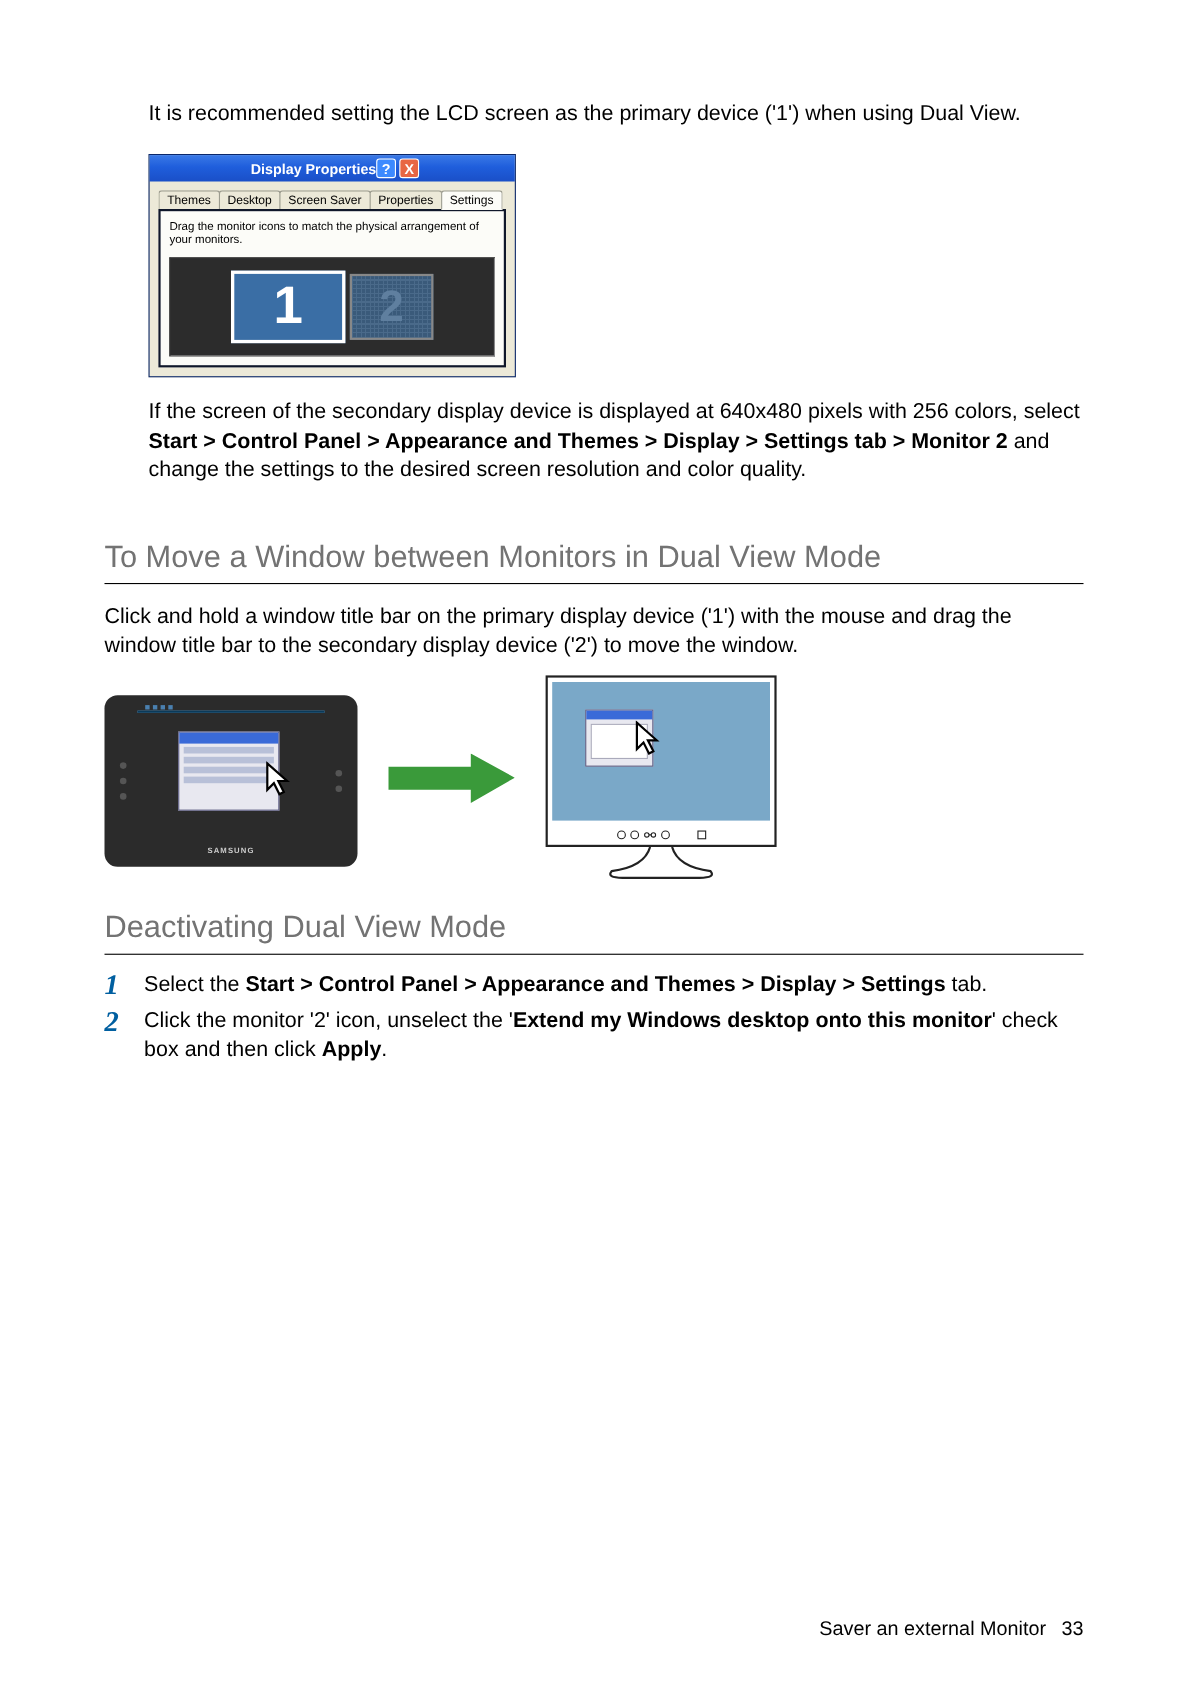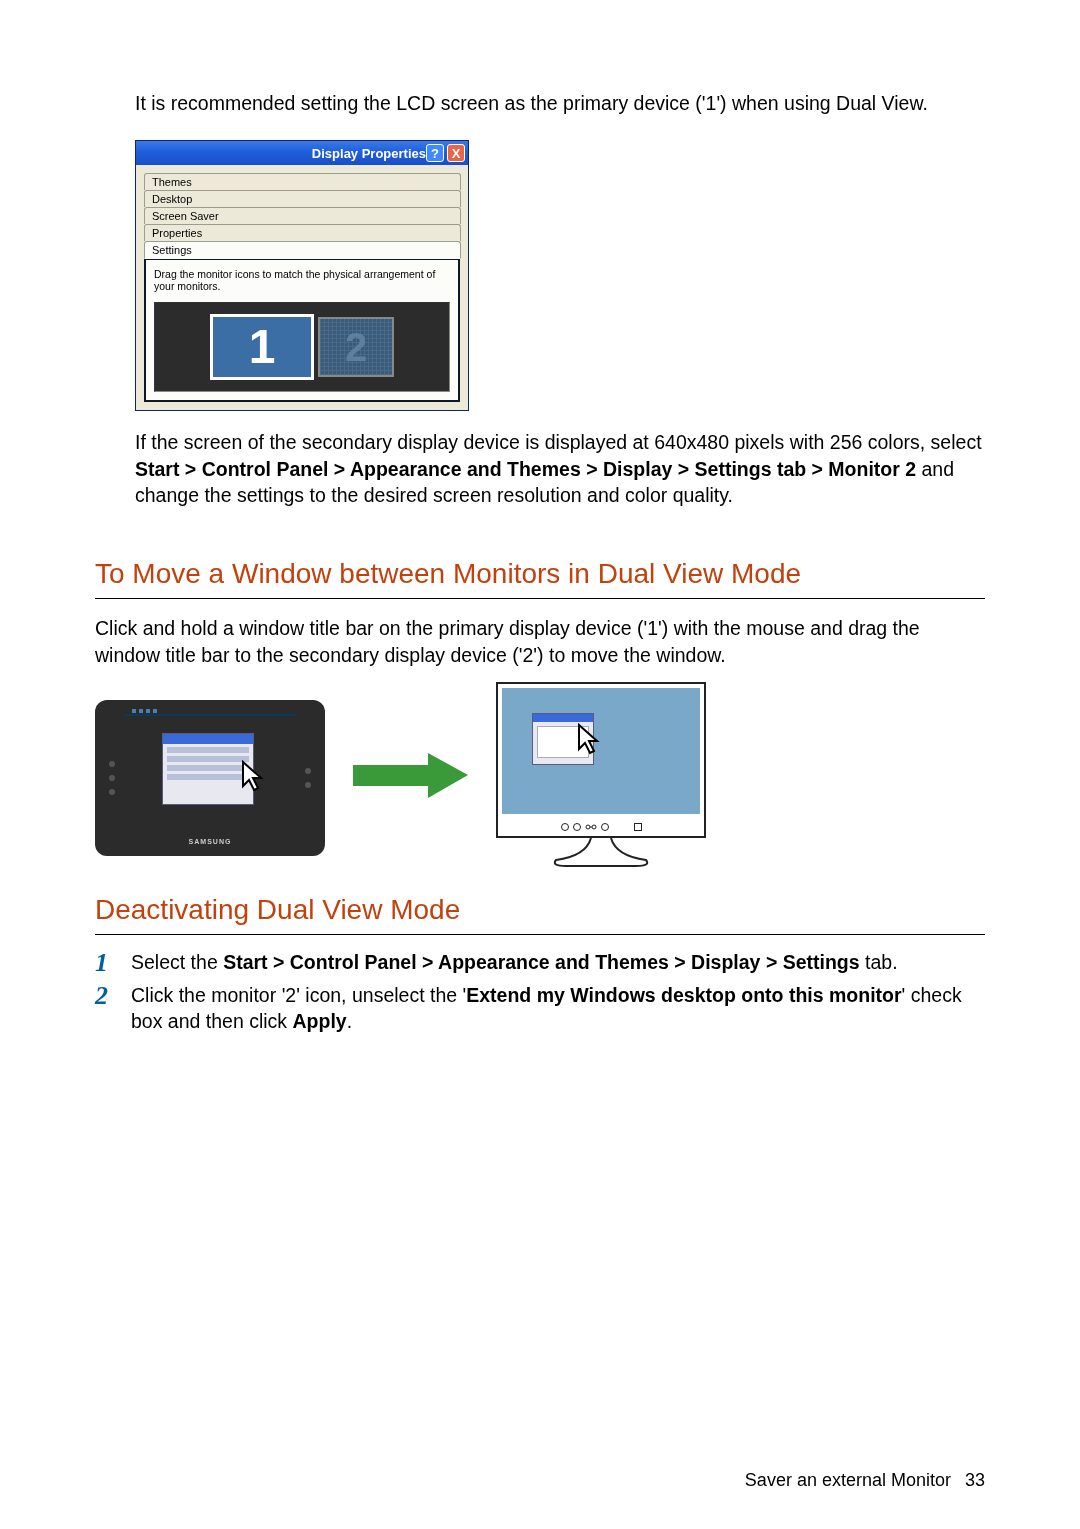--- a/index.html
+++ b/index.html
@@ -27,21 +27,21 @@
     width: 332px;
     border: 1px solid #0a276a;
     background: #ece9d8;
     margin-bottom: 18px;
   }
   .dp-titlebar {
     background: linear-gradient(to bottom, #3a79e6 0%, #1f5edc 45%, #1a4fc7 100%);
     height: 24px;
     display: flex;
     align-items: center;
-    justify-content: flex-end;
+    justify-content: center;
     padding: 0 3px 0 8px;
     color: #fff;
   }
   .dp-title {
     font-weight: bold;
     font-size: 13px;
     font-family: "Tahoma", Arial, sans-serif;
   }
   .dp-titlebar-buttons {
     display: flex;
@@ -63,21 +63,20 @@
     box-sizing: border-box;
   }
   .dp-tb-close {
     background: #e86644;
   }
   .dp-tabs {
     display: flex;
     padding: 8px 8px 0 8px;
     font-size: 11px;
     font-family: Tahoma, Arial, sans-serif;
-    flex-direction: column;
   }
   .dp-tab {
     background: #ece9d8;
     border: 1px solid #9c9c8f;
     border-bottom: none;
     padding: 2px 7px;
     border-top-right-radius: 3px;
     border-top-left-radius: 3px;
     margin-right: -1px;
     position: relative;
@@ -140,21 +139,21 @@
   .para {
     font-size: 19.5px;
     line-height: 1.35;
     padding-left: 40px;
     margin-bottom: 40px;
   }
   .bold { font-weight: bold; text-align: right; }
   h2 {
     font-size: 28px;
     font-weight: normal;
-    color: #c2410c;
+    color: #737373;
     margin: 50px 0 0 0;
     padding-bottom: 8px;
     border-bottom: 1px solid #000;
   }
   .h2-para {
     font-size: 19.5px;
     line-height: 1.35;
     margin-top: 16px;
     margin-bottom: 14px;
   }

